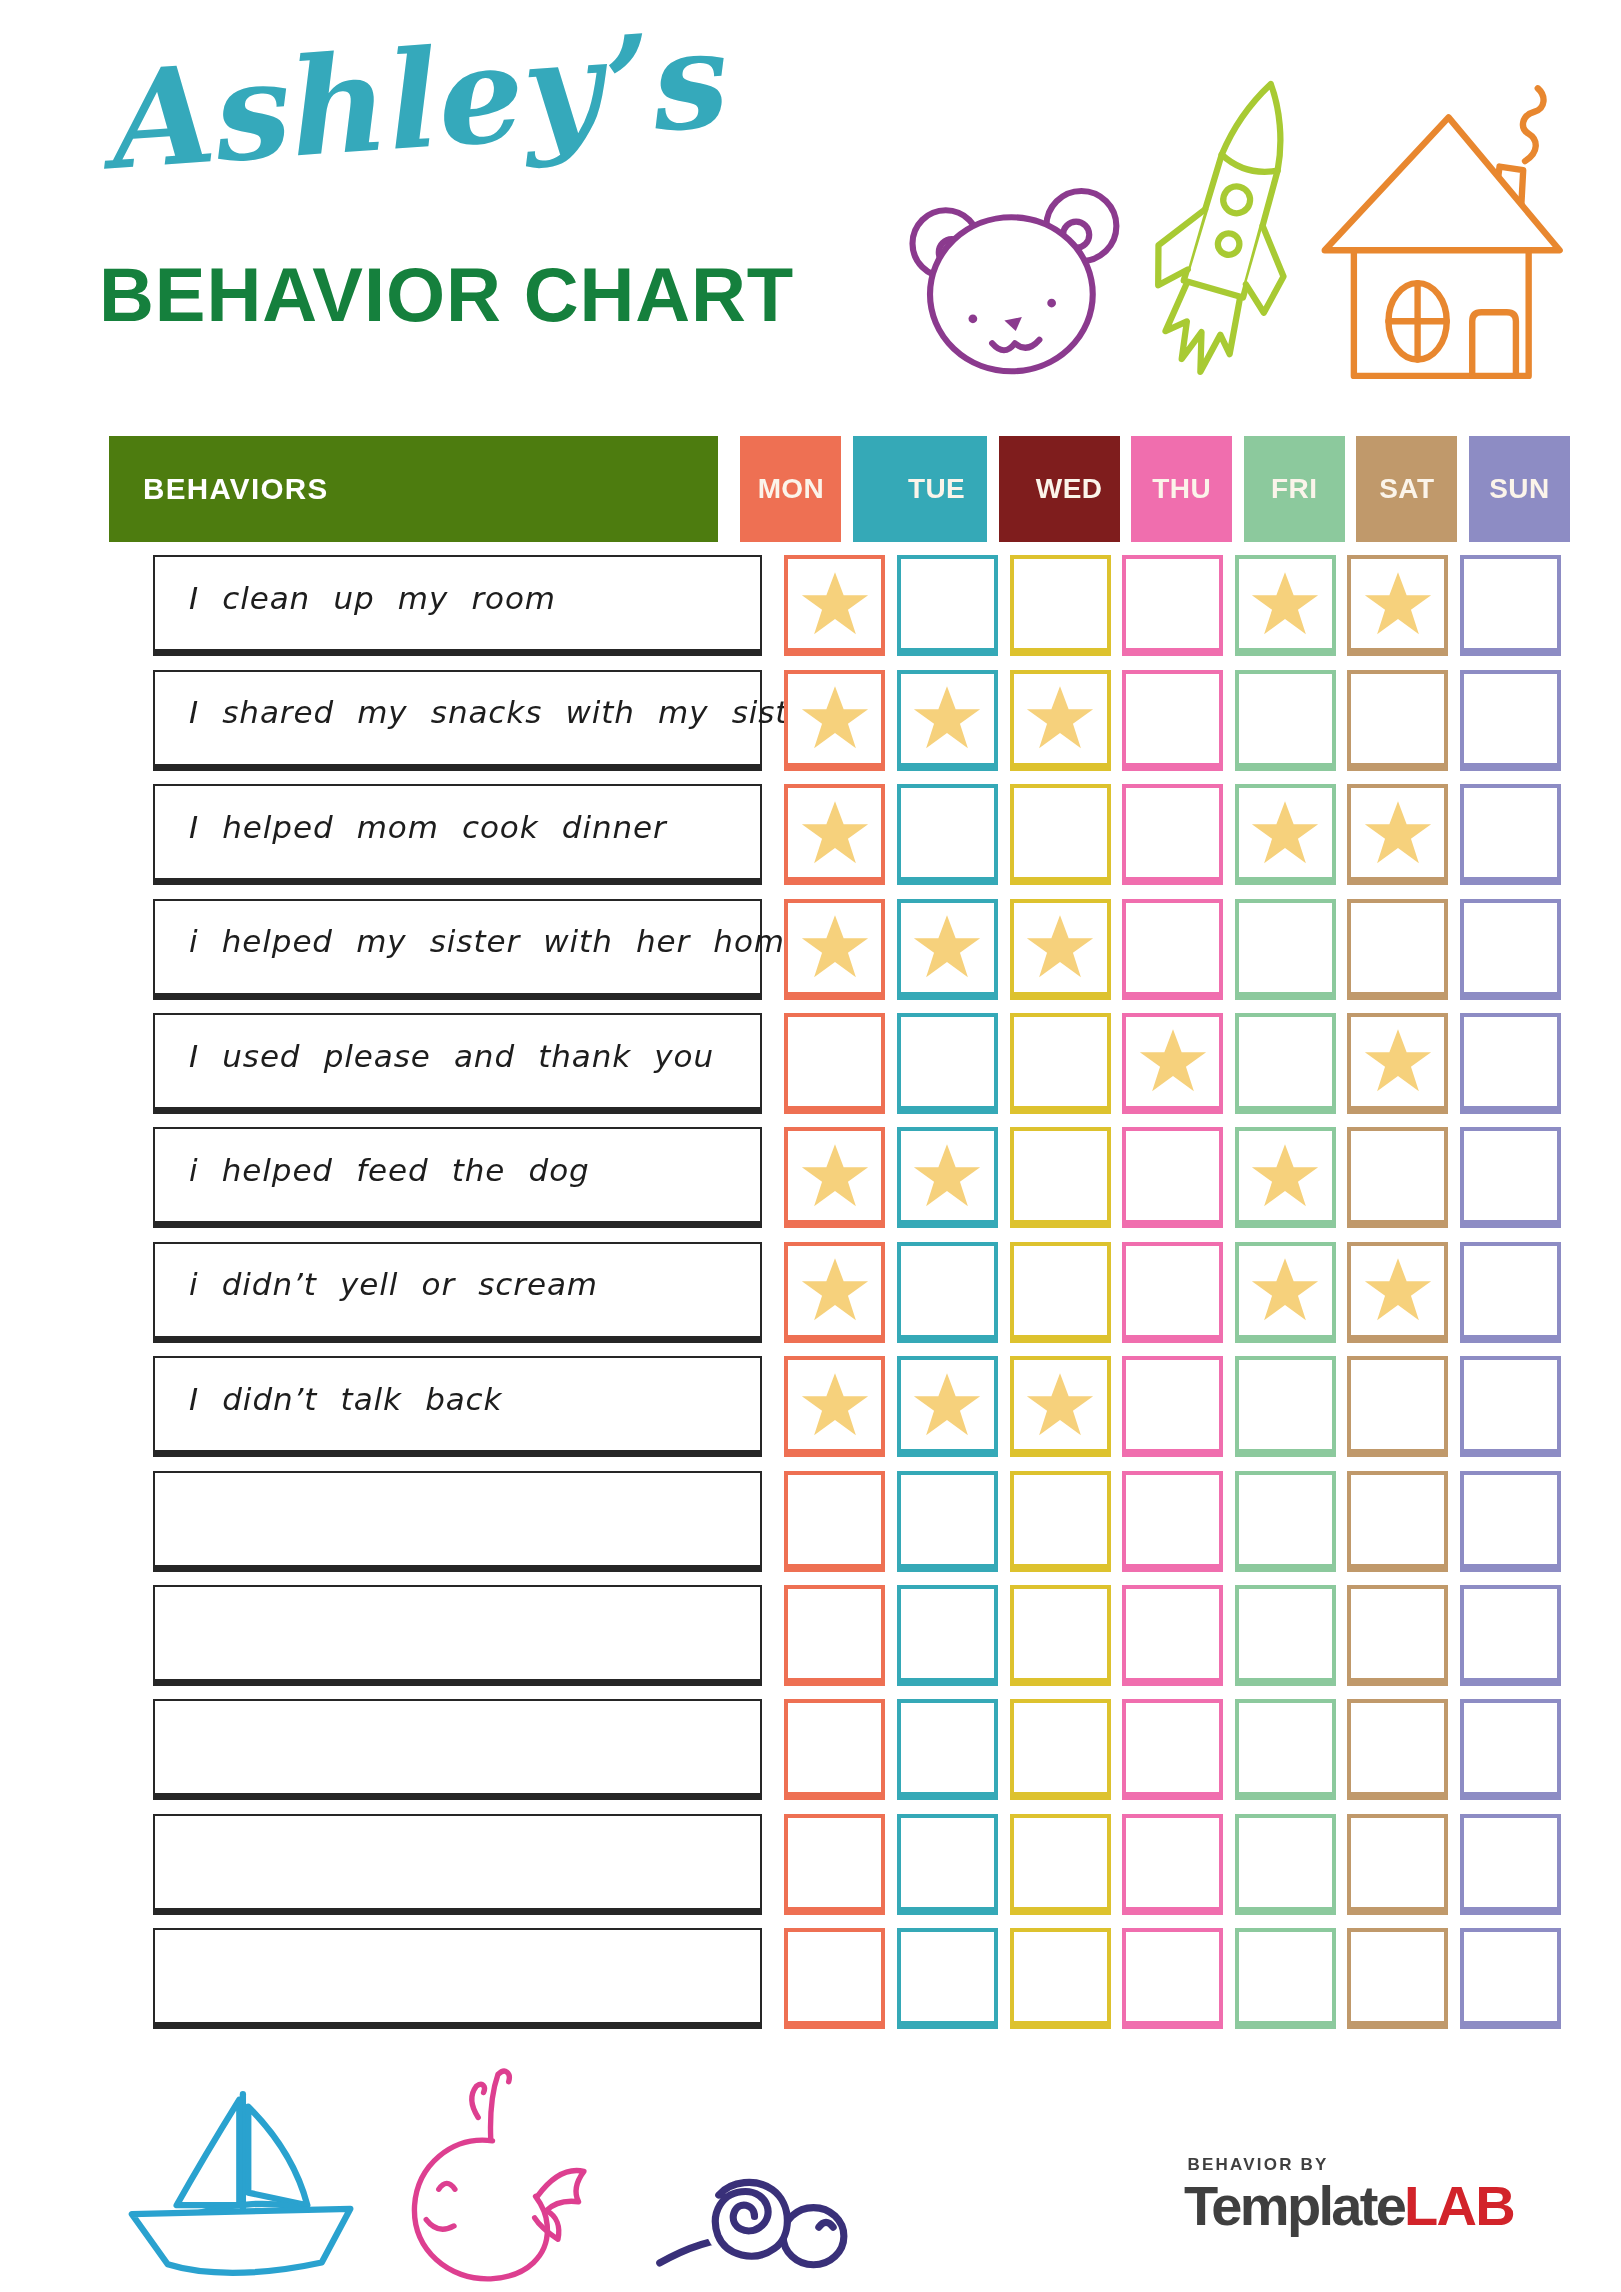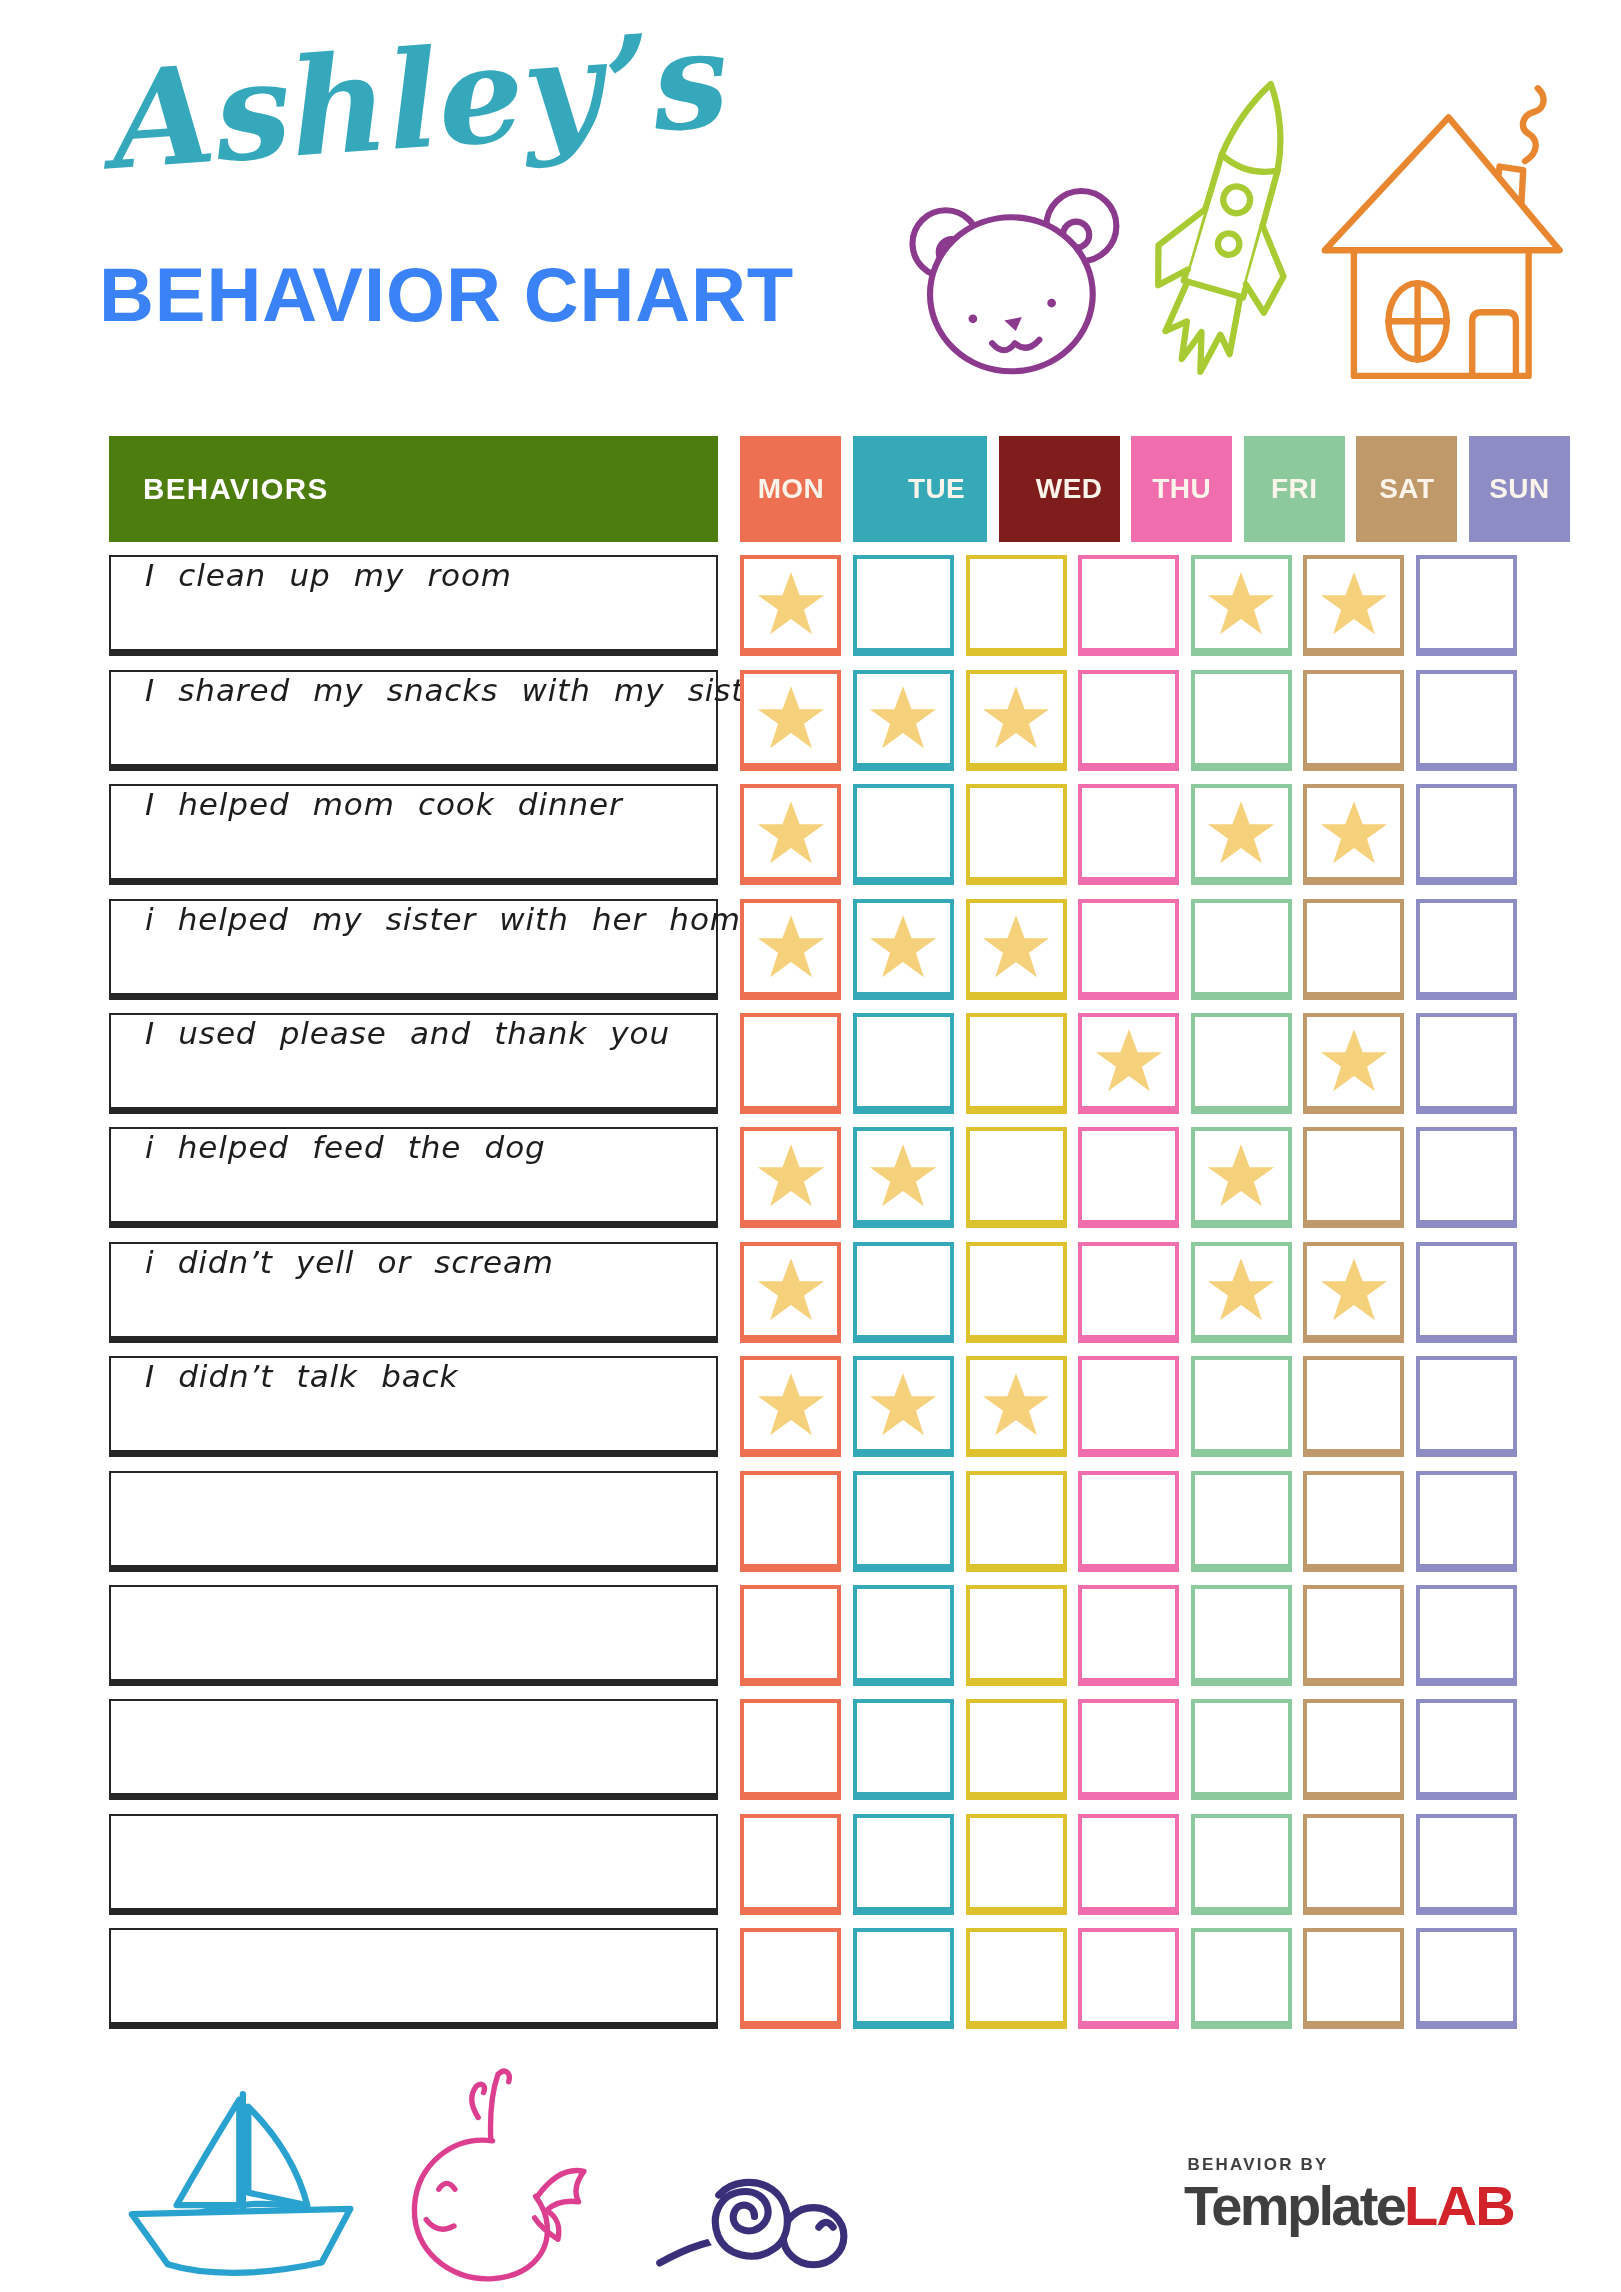--- a/index.html
+++ b/index.html
@@ -29,21 +29,21 @@
   }
   .day-header {
     width:101px; margin-right:11.6px; display:flex; align-items:center; justify-content:center;
     color:#fbf4ea; font-size:28px; font-weight:bold; letter-spacing:0.4px;
   }
   .day-header:last-child { margin-right:0; }
   .trow { display:flex; height:101px; margin-bottom:13.4px; }
   .behavior-label-box {
     width:609px; margin-right:22.4px; box-sizing:border-box; background:#fff;
     border:2.7px solid #262626; border-bottom-width:7.2px;
-    display:flex; padding:0 10.7px 10.7px 34px;
+    display:flex; align-items:center; padding:0 10.7px 10.7px 34px;margin-left:44px;
   }
   .behavior-label {
     font-family:"DejaVu Sans", sans-serif; font-style:italic;
     font-size:31px; letter-spacing:0.9px; word-spacing:12.5px; color:#1d1d1d;
     white-space:nowrap;
   }
   .day-cell {
     width:101px; margin-right:11.6px; box-sizing:border-box; background:#fff;
     border:4.5px solid; border-bottom-width:8px;
     display:flex; align-items:center; justify-content:center;
@@ -58,21 +58,21 @@
   .brand .brand-line { display:flex; align-items:flex-end; margin-top:-1.8px; }
   .brand .brand-main { font-size:56px; font-weight:bold; letter-spacing:-2.7px; }
   .brand .brand-lab  { font-size:56px; font-weight:bold; letter-spacing:-1.8px; }
 </style>
 </head>
 <body>
 
 <div class="page">
 
   <div class="script-title" style="color: rgb(53, 169, 187);">Ashley’s</div>
-  <div class="main-title" style="color: #3b82f6;">BEHAVIOR CHART</div>
+  <div class="main-title" style="color: #15803d;">BEHAVIOR CHART</div>
 
   <div class="doodle" style="left: 900px; top: 170px; width: 228px; height: 210px; color: rgb(139, 58, 142);">
     <svg viewBox="0 0 250 240" fill="none" stroke="currentColor" stroke-width="7" stroke-linecap="round" stroke-linejoin="round">
       <circle cx="47" cy="84" r="38"></circle>
         <circle cx="54" cy="94" r="15"></circle>
       <circle cx="202" cy="64" r="40"></circle>
         <circle cx="196" cy="74" r="15"></circle>
       <ellipse cx="122" cy="142" rx="93" ry="88" fill="#ffffff"></ellipse>
       <circle cx="78" cy="170" r="5" fill="currentColor" stroke="none"></circle>
       <circle cx="168" cy="152" r="5" fill="currentColor" stroke="none"></circle>

